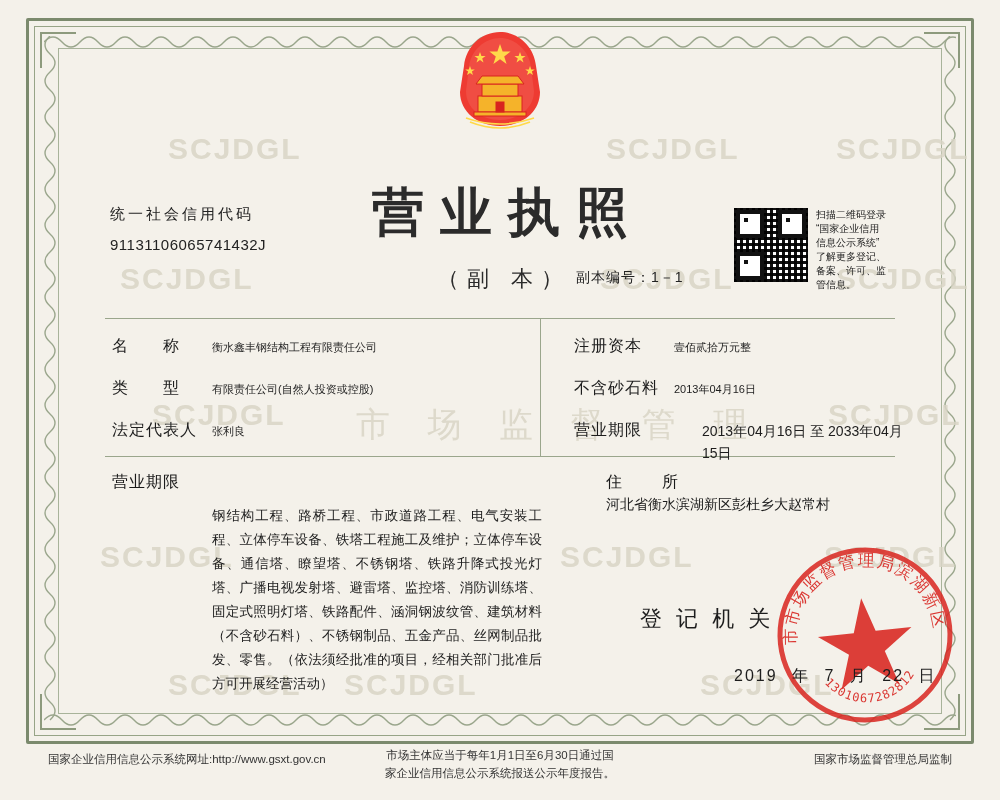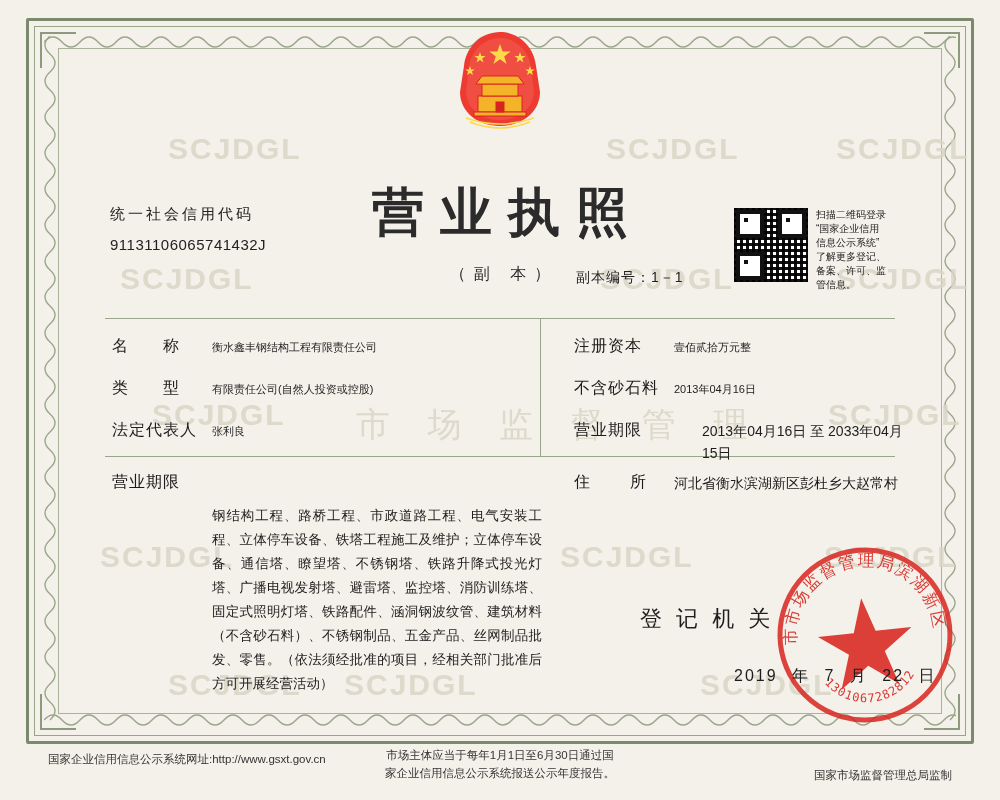--- a/index.html
+++ b/index.html
@@ -98,21 +98,21 @@
   .title {
     font-family: "DejaVu Sans", sans-serif;
     font-size: 52px;
     font-weight: bold;
     letter-spacing: 16px;
     color: #2b2b2b;
     text-indent: 16px;
   }
   .subtitle {
     margin-top: 16px;
-    font-size: 16px;
+    font-size: 22px;
     letter-spacing: 8px;
     color: #2b2b2b;
     text-indent: 8px;
   }
 
   
   .code-block {
     position: absolute;
     left: 110px;
     top: 205px;
@@ -254,25 +254,26 @@
   .scope .val {
     font-size: 13.5px;
     line-height: 24px;
     text-align: justify;
     color: #1d1d1d;
     margin-top: 32px;
   }
 
   .address {
     position: absolute;
-    left: 574px;
+    left: 606px;
     top: 472px;
     width: 360px;
     display: flex;
     align-items: flex-start;
+    flex-direction: column;
   }
   .address .lab {
     width: 100px;
     font-size: 16px;
     letter-spacing: 12px;
     flex: 0 0 auto;
   }
   .address .val {
     font-size: 14px;
     line-height: 22px;
@@ -325,21 +326,21 @@
     position: absolute;
     left: 50%;
     transform: translateX(-50%);
     top: 0px;
     text-align: center;
     line-height: 18px;
     width: 330px;
   }
   .footer .f-right {
     position: absolute;
-    right: 48px; top: 22px;
+    right: 48px; top: 6px;
   }
 </style>
 </head>
 <body>
 
 <div id="license">
 
   <div class="frame-outer"></div>
   <div class="frame-mid"></div>
   <div class="frame-wave">

